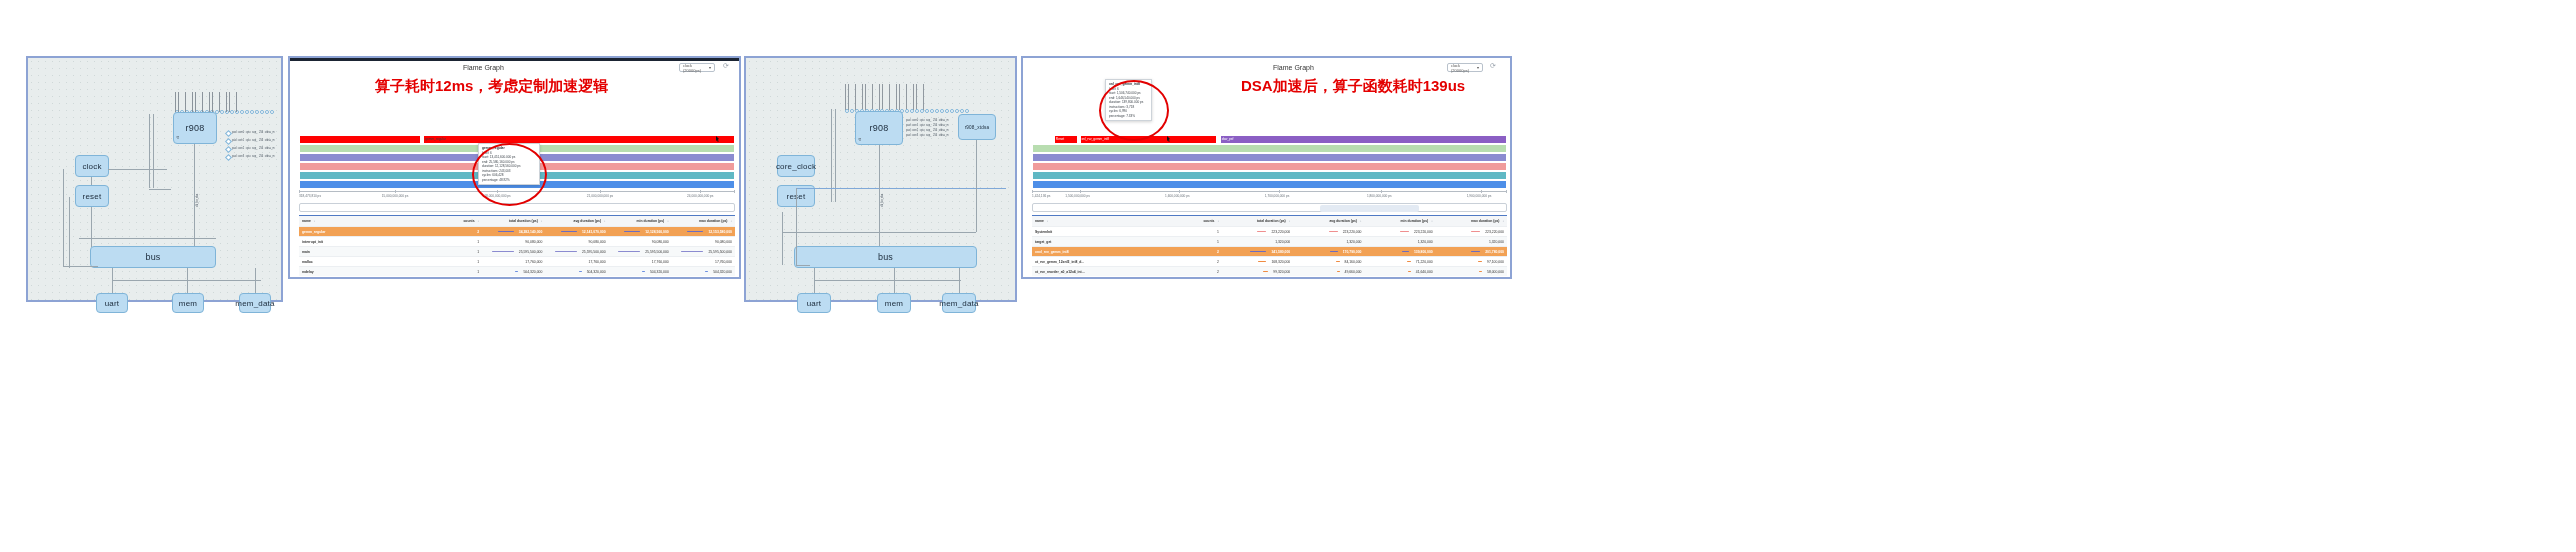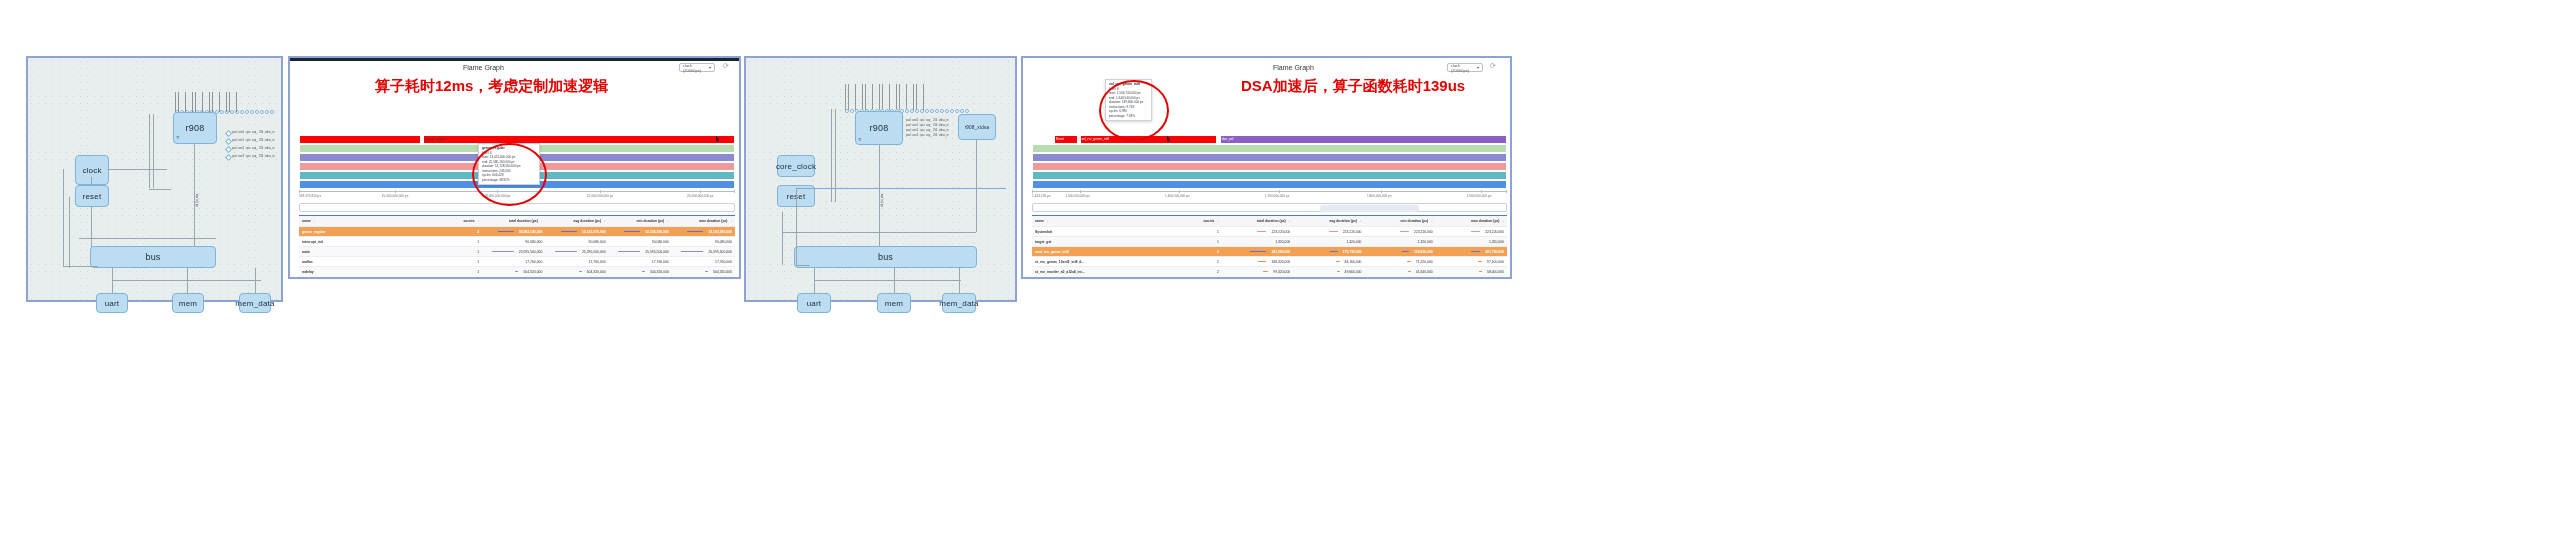--- a/index.html
+++ b/index.html
@@ -120,21 +120,21 @@
 
     <div class="plabel" style="left:204px;top:73px;">pad_core0_cpiu_sop__256_stdsa_m</div>
     <div class="plabel" style="left:204px;top:81px;">pad_core1_cpiu_sop__256_stdsa_m</div>
     <div class="plabel" style="left:204px;top:89px;">pad_core2_cpiu_sop__256_stdsa_m</div>
     <div class="plabel" style="left:204px;top:97px;">pad_core3_cpiu_sop__256_stdsa_m</div>
     <div class="pin" style="left:198px;top:73px;"></div>
     <div class="pin" style="left:198px;top:81px;"></div>
     <div class="pin" style="left:198px;top:89px;"></div>
     <div class="pin" style="left:198px;top:97px;"></div>
 
-    <div class="blk" style="left:47px;top:97px;width:34px;height:30px;">
+    <div class="blk" style="left:47px;top:97px;width:34px;height:22px;">
       <span>clock</span>
     </div>
     <div class="blk" style="left:47px;top:127px;width:34px;height:22px;">
       <span>reset</span>
     </div>
 
     <div class="blk big" style="left:62px;top:188px;width:126px;height:22px;">
       <span>bus</span>
     </div>
 

